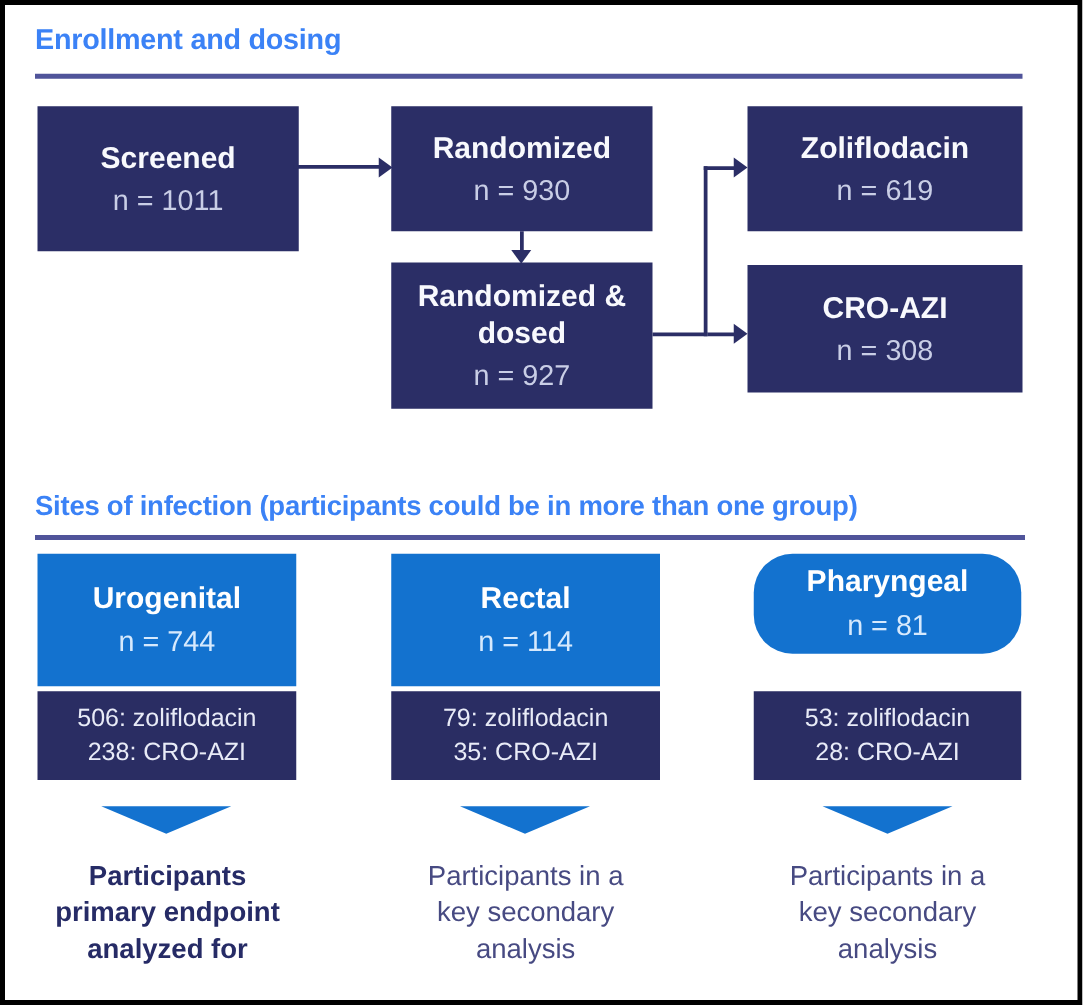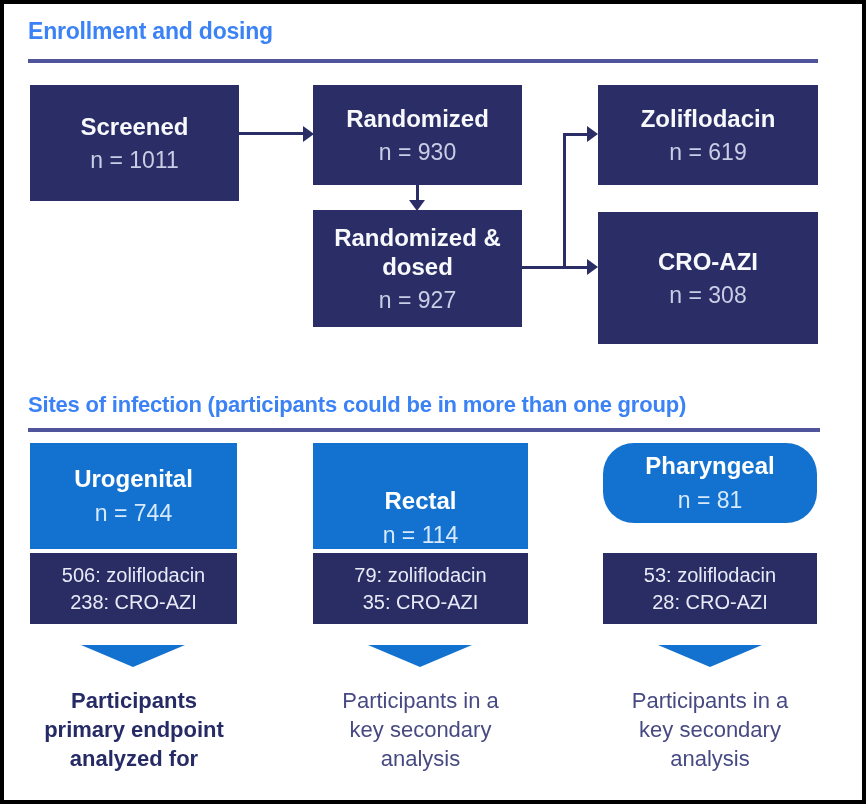--- a/index.html
+++ b/index.html
@@ -73,21 +73,21 @@
   <div class="abs nbox" style="left:594px; top:81px; width:220px; height:100px;">
     <div class="box-title">Zoliflodacin</div>
     <div class="box-n">n = 619</div>
   </div>
 
   <div class="abs nbox" style="left:309px; top:206px; width:209px; height:117px;">
     <div class="box-title" style="max-width:170px;">Randomized &amp; dosed</div>
     <div class="box-n">n = 927</div>
   </div>
 
-  <div class="abs nbox" style="left:594px; top:208px; width:220px; height:132px;">
+  <div class="abs nbox" style="left:594px; top:208px; width:220px; height:102px;">
     <div class="box-title">CRO-AZI</div>
     <div class="box-n">n = 308</div>
   </div>
 
   <div class="abs line" style="left:231px; top:128px; width:70px; height:3px;"></div>
   <div class="abs arrow-right" style="left:299px; top:122px;"></div>
 
   <div class="abs line" style="left:412px; top:181px; width:3px; height:17px;"></div>
   <div class="abs arrow-down" style="left:405px; top:196px;"></div>
 
@@ -109,21 +109,21 @@
     <div>506: zoliflodacin</div>
     <div>238: CRO-AZI</div>
   </div>
   <div class="abs tri-down" style="left:77px; top:641px;"></div>
   <div class="abs caption primary" style="left:10px; top:682px; width:240px;">
     <div>Participants</div>
     <div>primary endpoint</div>
     <div>analyzed for</div>
   </div>
 
-  <div class="abs bbox" style="left:309px; top:439px; width:215px; height:106px;justify-content:flex-end;">
+  <div class="abs bbox" style="left:309px; top:439px; width:215px; height:106px;">
     <div class="box-title">Rectal</div>
     <div class="box-n">n = 114</div>
   </div>
   <div class="abs subbox" style="left:309px; top:549px; width:215px; height:71px;">
     <div>79: zoliflodacin</div>
     <div>35: CRO-AZI</div>
   </div>
   <div class="abs tri-down" style="left:364px; top:641px;"></div>
   <div class="abs caption secondary" style="left:309px; top:682px; width:215px;">
     <div>Participants in a</div>

